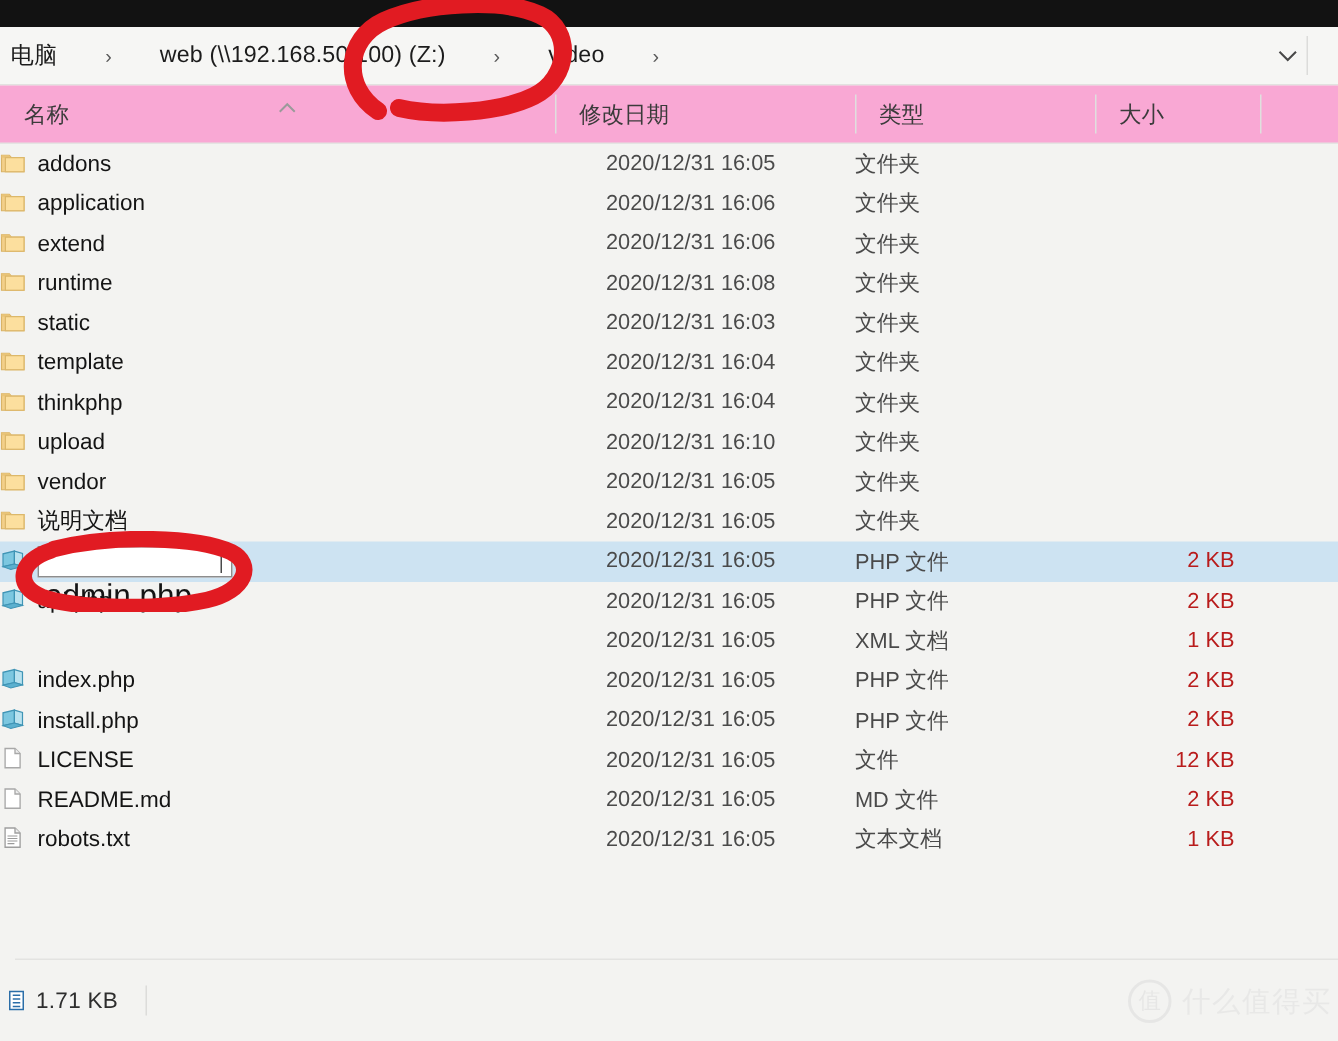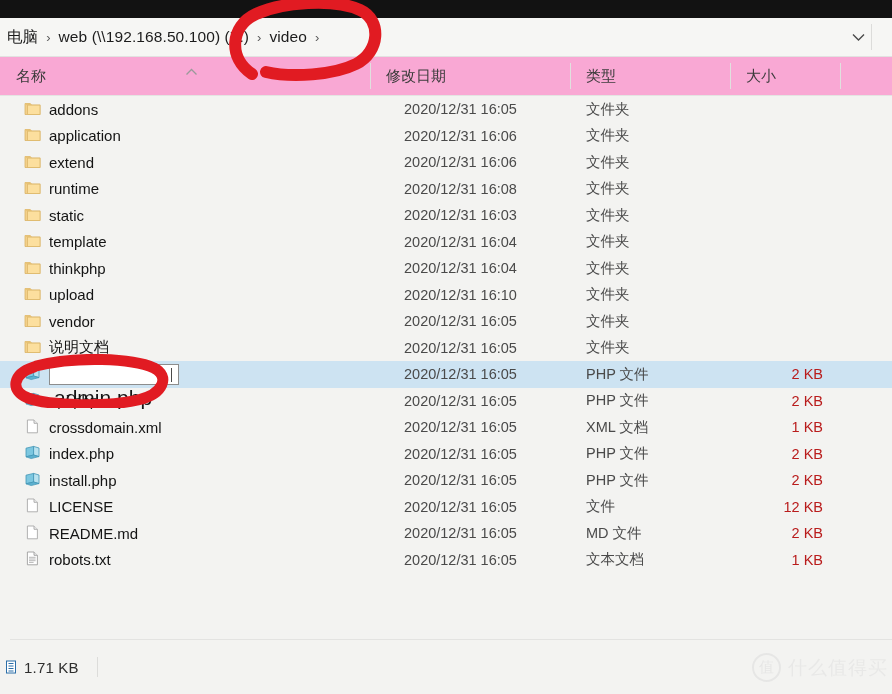--- a/index.html
+++ b/index.html
@@ -37,20 +37,21 @@
     display: flex;
     align-items: center;
   }
   .crumbs {
     display: flex;
     align-items: center;
     padding-left: 2px;
     height: 100%;
     flex: 1;
     min-width: 0;
+    gap: 24px;
   }
   .crumb {
     font-size: 15.5px;
     color: #1c1c1c;
     padding: 2px 5px;
     white-space: nowrap;
     letter-spacing: .1px;
   }
   .crumb.cn { font-size: 15.5px; }
   .crumb-sep {
@@ -126,38 +127,37 @@
     width: 892px;
   }
   .row.selected { background: #cde3f2; }
 
   .cell-name {
     position: absolute;
     left: 0; top: 0;
     height: 26.5px;
     display: flex;
     align-items: center;
-    padding-left: 24px;
     box-sizing: border-box;
     width: 370px;
   }
   .cell-date {
     position: absolute;
     left: 388px; top: 0;
     height: 26.5px;
     display: flex; align-items: center;
     padding-left: 16px;
     font-size: 14.5px;
     color: #4a4a4a;
     box-sizing: border-box;
     width: 200px;
   }
   .cell-type {
     position: absolute;
-    left: 570px; top: 0;
+    left: 554px; top: 0;
     height: 26.5px;
     display: flex; align-items: center;
     padding-left: 16px;
     font-size: 14.5px;
     color: #4a4a4a;
     box-sizing: border-box;
     width: 160px;
   }
   .cell-size {
     position: absolute;
@@ -499,29 +499,20 @@
               <path d="M2 11.8 L9.6 10 L15 11.6 L7.2 13.6 Z" fill="#5bb0cf" stroke="#3f94b5" stroke-width="0.7"></path>
             </svg>
           </span>
           <span class="name-text">api.php</span>
         </div>
         <div class="cell-date">2020/12/31 16:05</div>
         <div class="cell-type">PHP 文件</div>
         <div class="cell-size">2 KB</div>
       </div>
       <div class="row">
-        <div class="cell-name">
-          <span class="ico">
-            <svg width="17" height="15" viewBox="0 0 17 15">
-              <path d="M3.4 1 h6.6 l3.4 3.3 v9.5 H3.4 Z" fill="#ffffff" stroke="#a8a8a8" stroke-width="0.9"></path>
-              <path d="M10 1 v3.3 h3.4" fill="#ededed" stroke="#a8a8a8" stroke-width="0.9"></path>
-            </svg>
-          </span>
-          <span class="name-text">crossdomain.xml</span>
-        </div>
         <div class="cell-date">2020/12/31 16:05</div>
         <div class="cell-type">XML 文档</div>
         <div class="cell-size">1 KB</div>
       </div>
       <div class="row">
         <div class="cell-name">
           <span class="ico">
             <svg width="17" height="15" viewBox="0 0 17 15">
               <path d="M2 11.8 L2 3.2 L9.6 1.4 L9.6 10 Z" fill="#7cc7e0" stroke="#3f94b5" stroke-width="0.8"></path>
               <path d="M9.6 1.4 L15 3.0 L15 11.6 L9.6 10 Z" fill="#b9e2ef" stroke="#3f94b5" stroke-width="0.8"></path>

